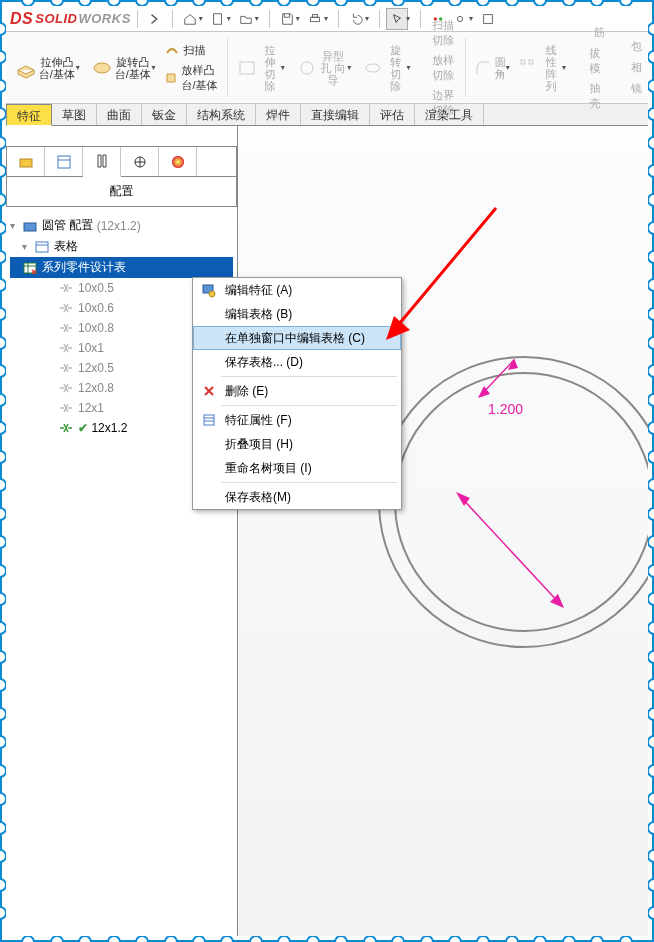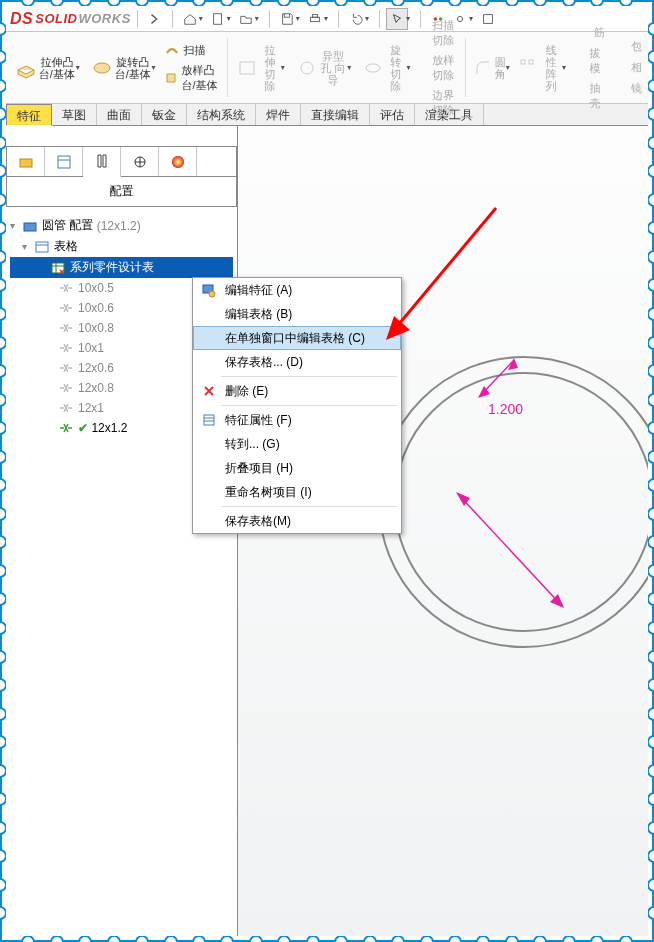--- a/index.html
+++ b/index.html
@@ -53,21 +53,21 @@
 .panel-top-border { border:1px solid #888; border-bottom:none; margin-top:20px; }
 .panel-tabs { display:flex; border-bottom:1px solid #888; height:30px; }
 .panel-tab { width:38px; display:flex; align-items:center; justify-content:center; border-right:1px solid #c7c7c7; cursor:pointer; }
 .panel-tab.active { background:#fff; border-bottom:2px solid #fff; margin-bottom:-1px; }
 .panel-title { text-align:center; padding:6px; font-size:12px; border-bottom:1px solid #888; }
 .tree { padding:8px 4px; font-size:12px; }
 .tree-item { display:flex; align-items:center; padding:2px 0; cursor:pointer; }
 .tree-item .exp { width:12px; color:#888; font-size:10px; }
 .tree-item .tico { width:16px; height:16px; margin-right:4px; display:flex; align-items:center; justify-content:center; }
 .tree-item.l1 { padding-left:12px; }
-.tree-item.l2 { padding-left:28px; }
+.tree-item.l2 { }
 .tree-item.l3 { padding-left:48px; }
 .tree-item.sel { background:#0b5db4; color:#fff; }
 .tree-item.sel .exp { color:#fff; }
 .grey { color:#888; }
 .check { color:#3a9b3a; font-weight:bold; }
 
 
 .ctxmenu { position:absolute; left:186px; top:271px; width:210px; background:#fff; border:1px solid #999; box-shadow:2px 2px 5px rgba(0,0,0,0.3); z-index:100; }
 .ctx-item { display:flex; align-items:center; height:24px; padding:0 6px; cursor:pointer; font-size:12px; }
 .ctx-item:hover, .ctx-item.hl { background:#cce4f7; border:1px solid #7ab3e0; padding:0 5px; }
@@ -549,21 +549,21 @@
 
     <span class="grey">10x1</span>
             </div>
             <div class="tree-item l3">
     <span class="tico">
       <svg width="14" height="12">
                   <path d="M1 6h4M9 6h4M5 2l4 8M9 2l-4 8" stroke="#bbb" stroke-width="1.5"></path>
                 </svg>
     </span>
 
-    <span class="grey">12x0.6</span>
+    <span class="grey">12x0.5</span>
             </div>
             <div class="tree-item l3">
     <span class="tico">
       <svg width="14" height="12">
                   <path d="M1 6h4M9 6h4M5 2l4 8M9 2l-4 8" stroke="#bbb" stroke-width="1.5"></path>
                 </svg>
     </span>
 
     <span class="grey">12x0.8</span>
             </div>
@@ -641,24 +641,20 @@
           <svg width="14" height="14">
             <rect x="2" y="2" width="10" height="10" stroke="#4a7dc7" fill="#fff"></rect>
             <line x1="2" y1="5" x2="12" y2="5" stroke="#4a7dc7"></line>
             <line x1="2" y1="8" x2="12" y2="8" stroke="#4a7dc7"></line>
           </svg>
         </span>
       <span>特征属性  (F)</span>
     </div>
     <div class="ctx-item">
       <span class="cico"></span>
-        <span>转到...  (G)</span>
-    </div>
-    <div class="ctx-item">
-      <span class="cico"></span>
         <span>折叠项目  (H)</span>
     </div>
     <div class="ctx-item">
       <span class="cico"></span>
         <span>重命名树项目  (I)</span>
     </div>
     <div class="ctx-sep"></div>
     <div class="ctx-item">
       <span class="cico"></span>
         <span>保存表格(M)</span>

